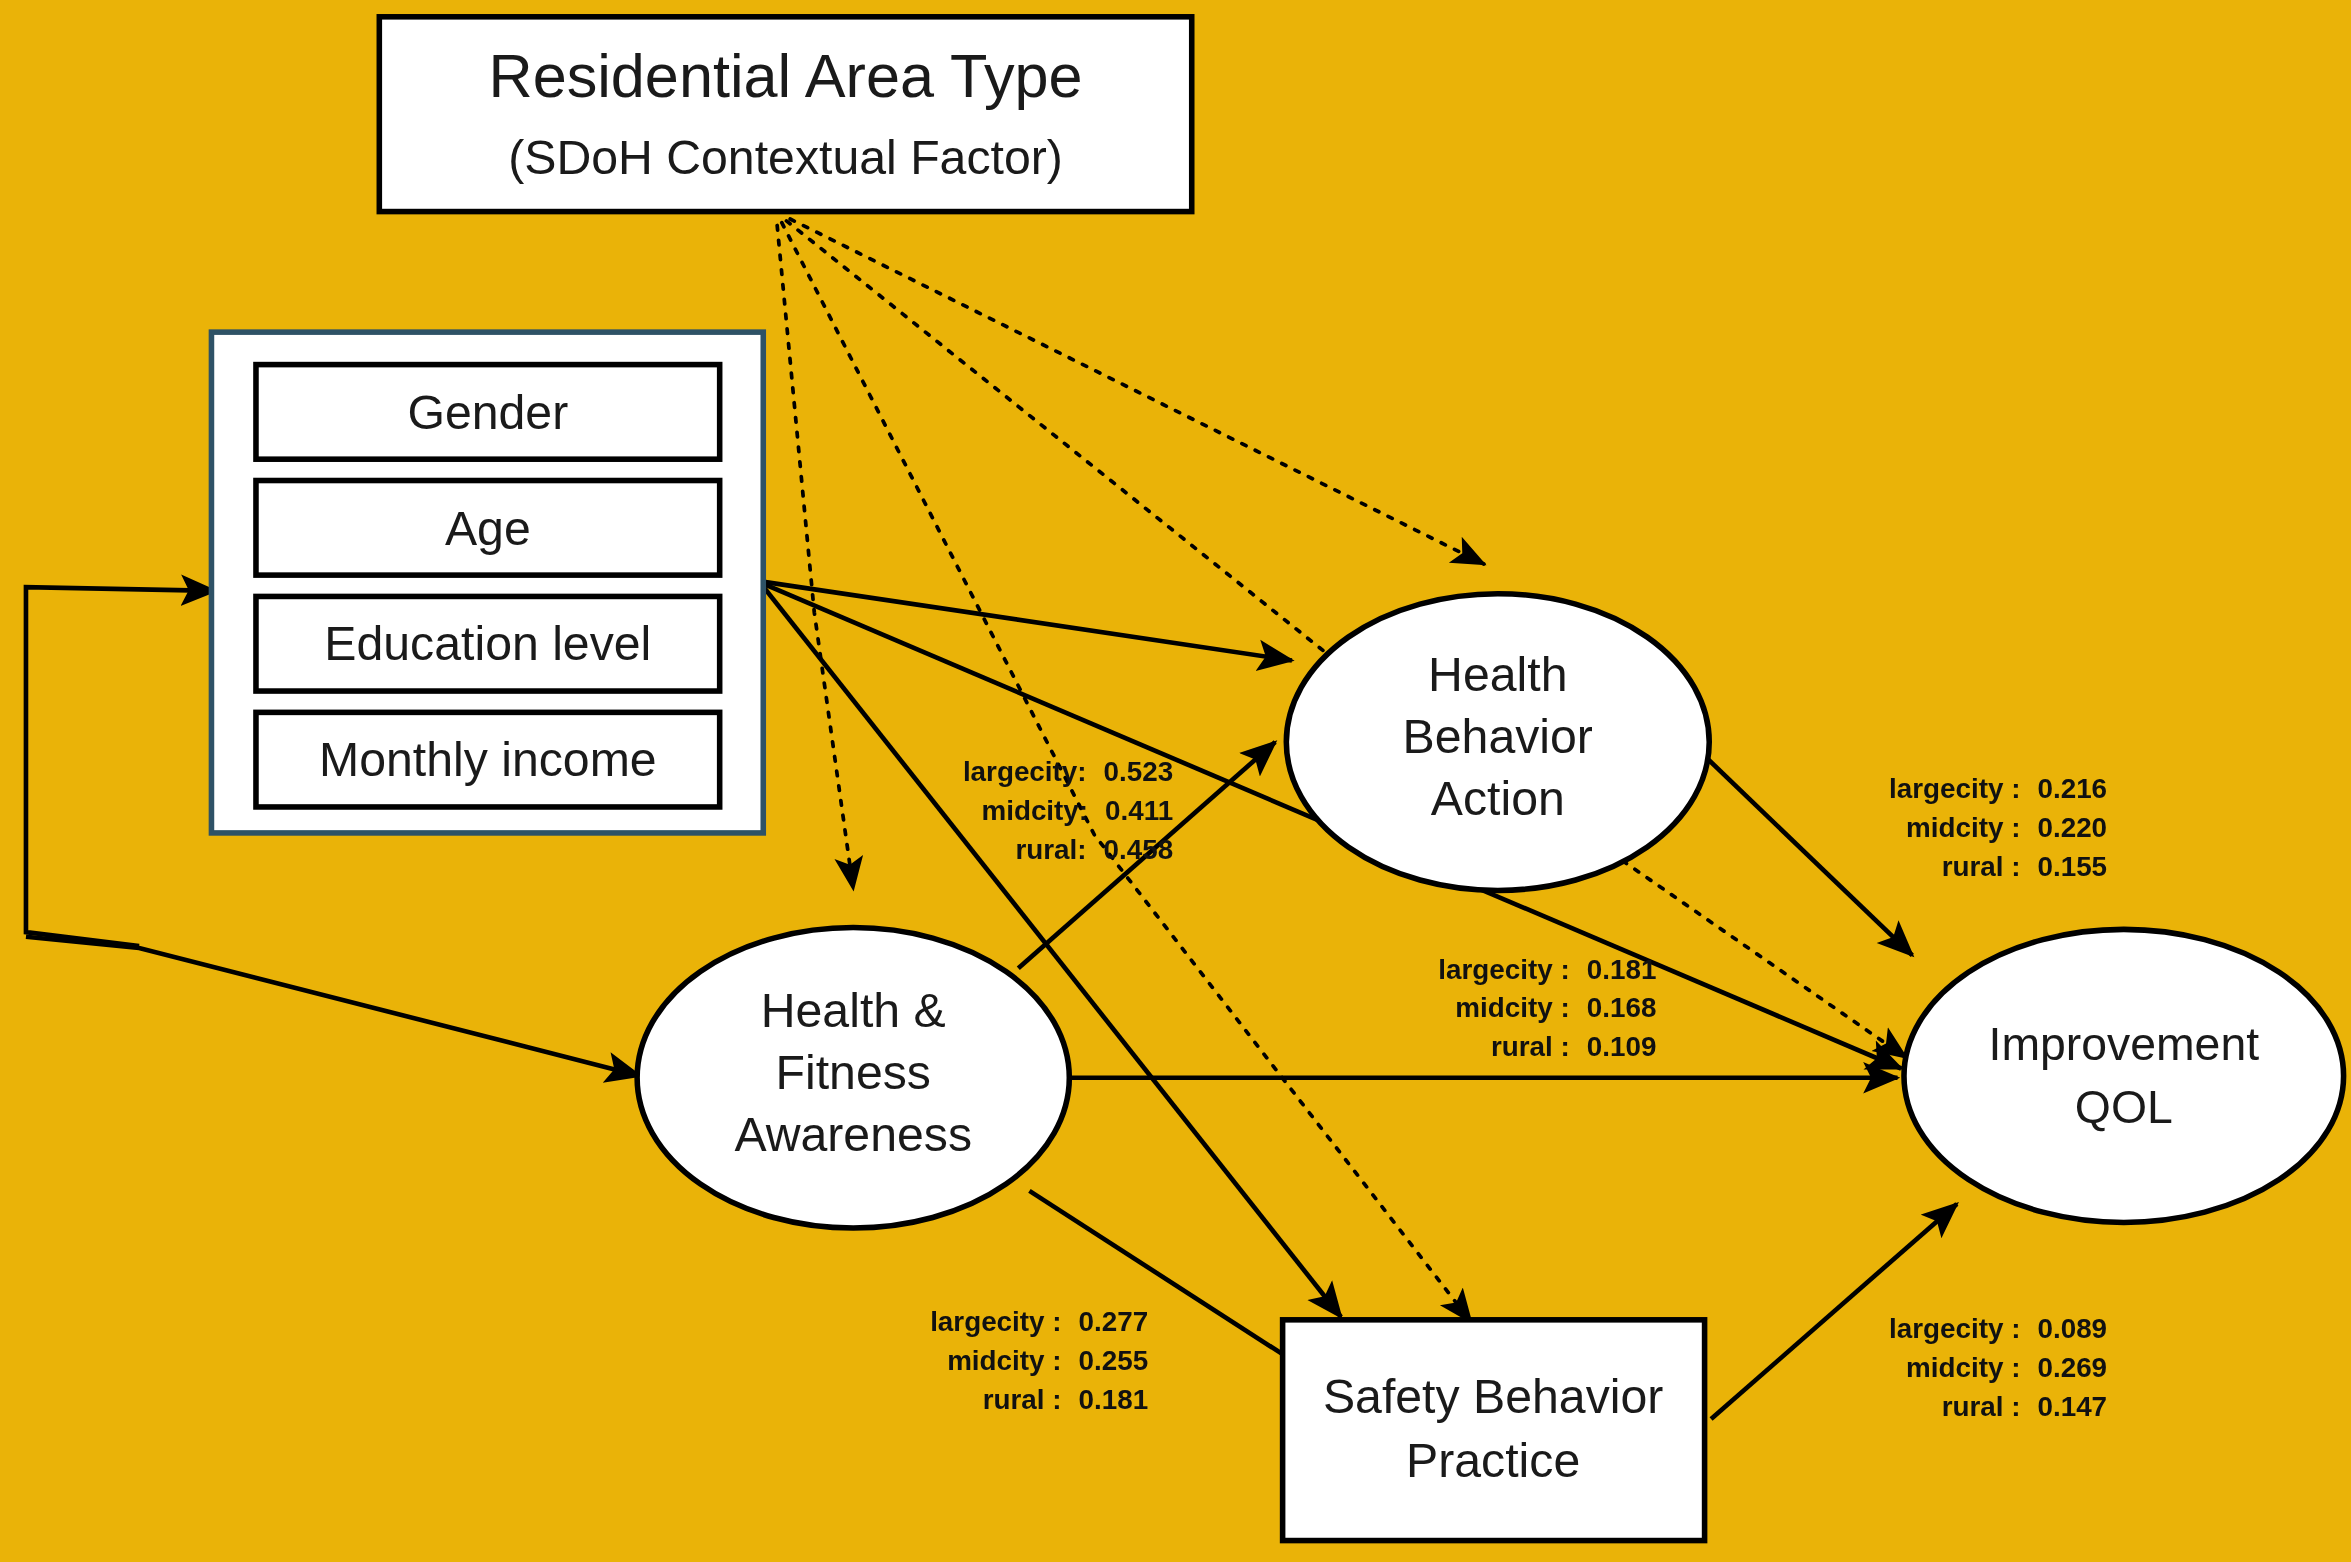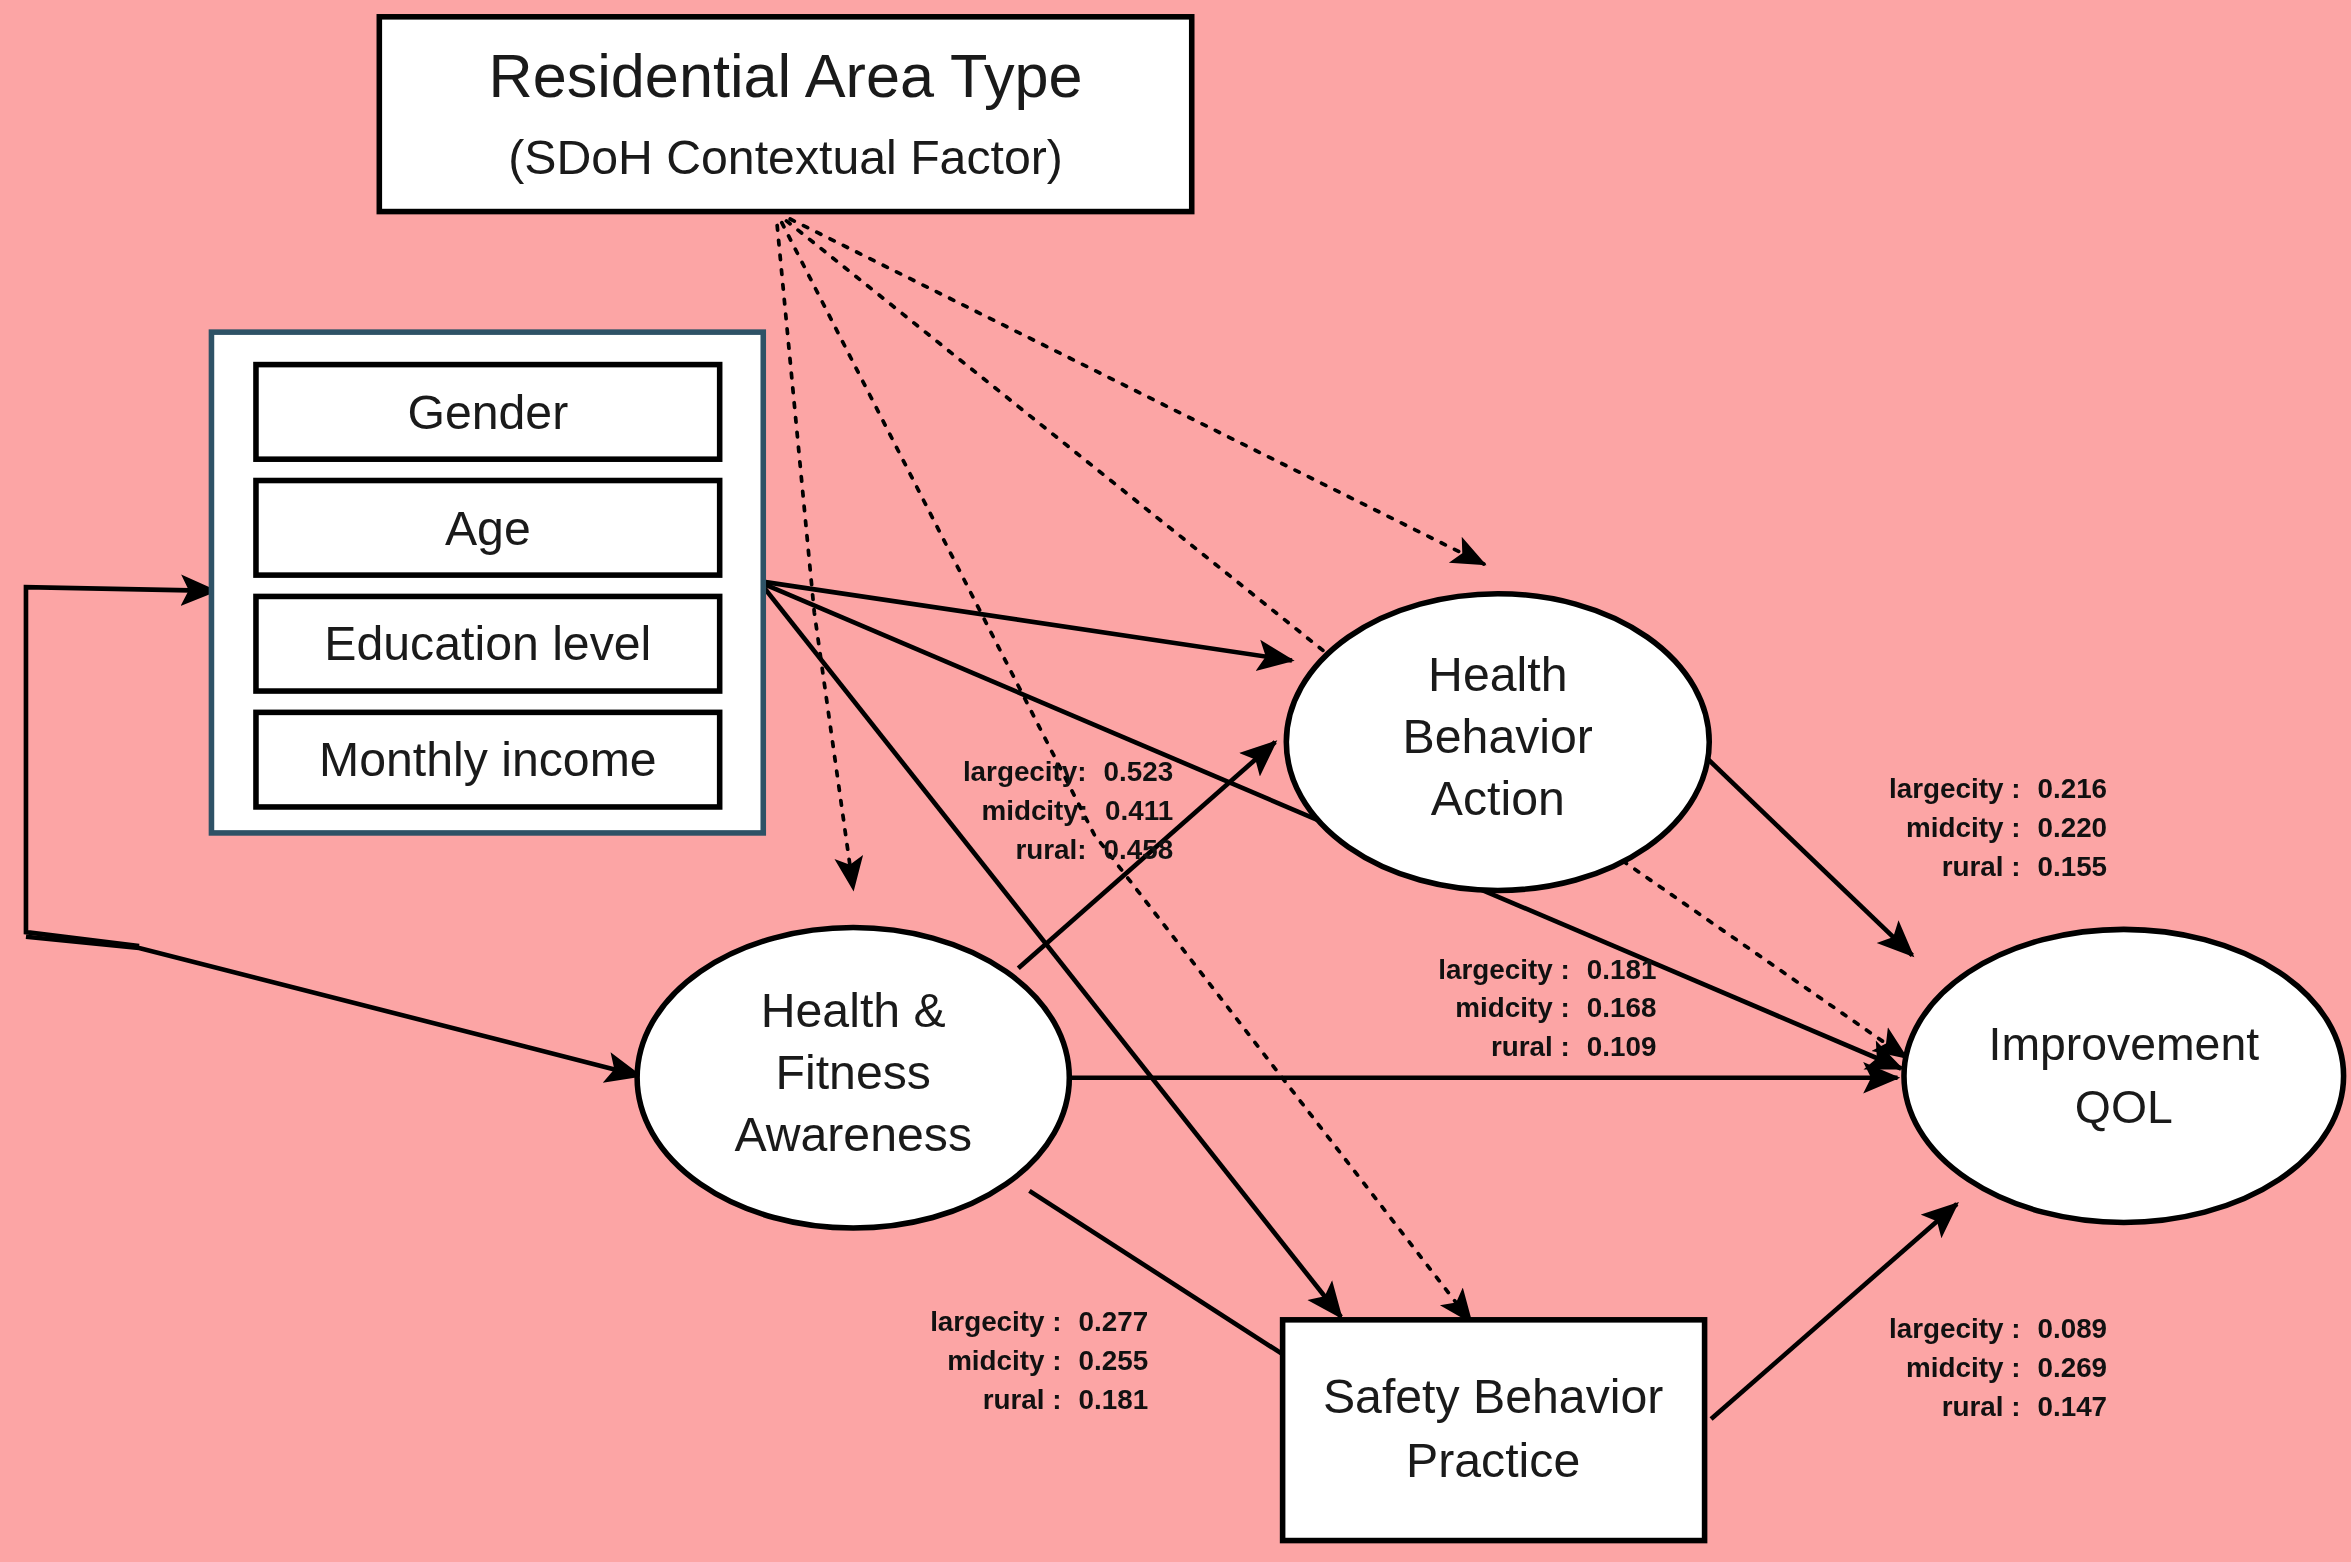--- a/index.html
+++ b/index.html
@@ -7,21 +7,21 @@
     padding: 0;
     background: #ffffff;
   }
   body {
     font-family: "Liberation Sans", sans-serif;
   }
   #canvas {
     position: relative;
     width: 2351px;
     height: 1562px;
-    background: #fca5a5;
+    background: #eab308;
     overflow: hidden;
   }
   svg.layer {
     position: absolute;
     top: 0;
     left: 0;
     width: 2351px;
     height: 1562px;
   }
   .node-text {

